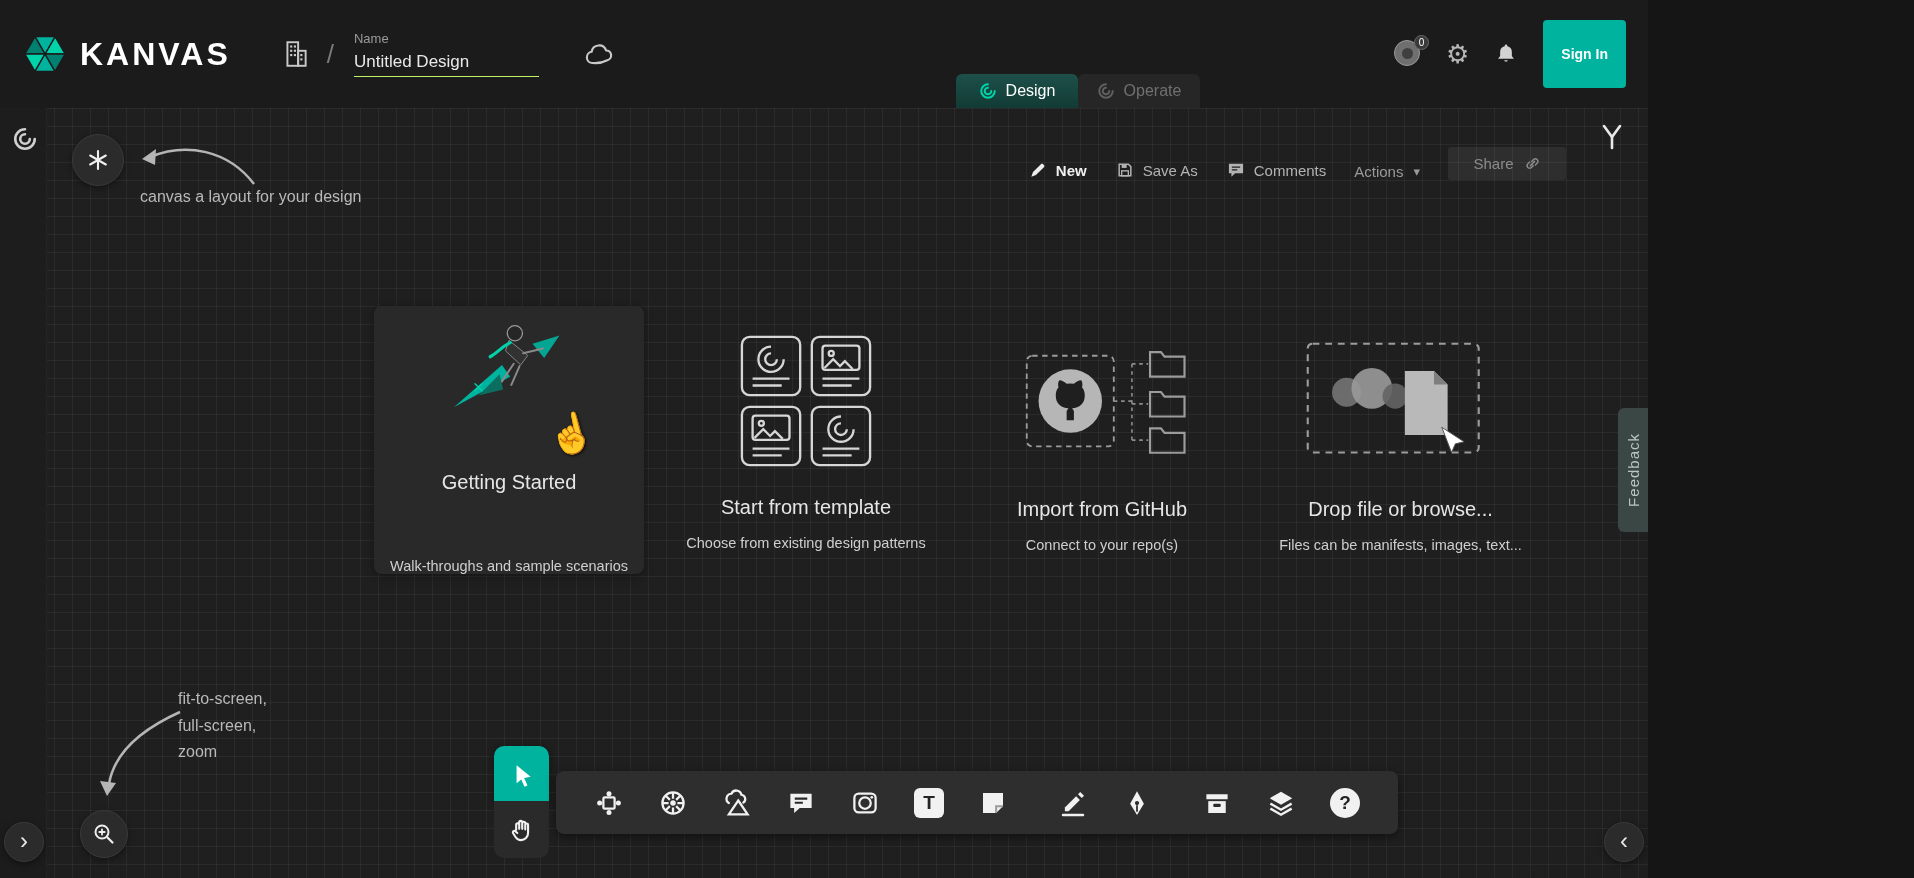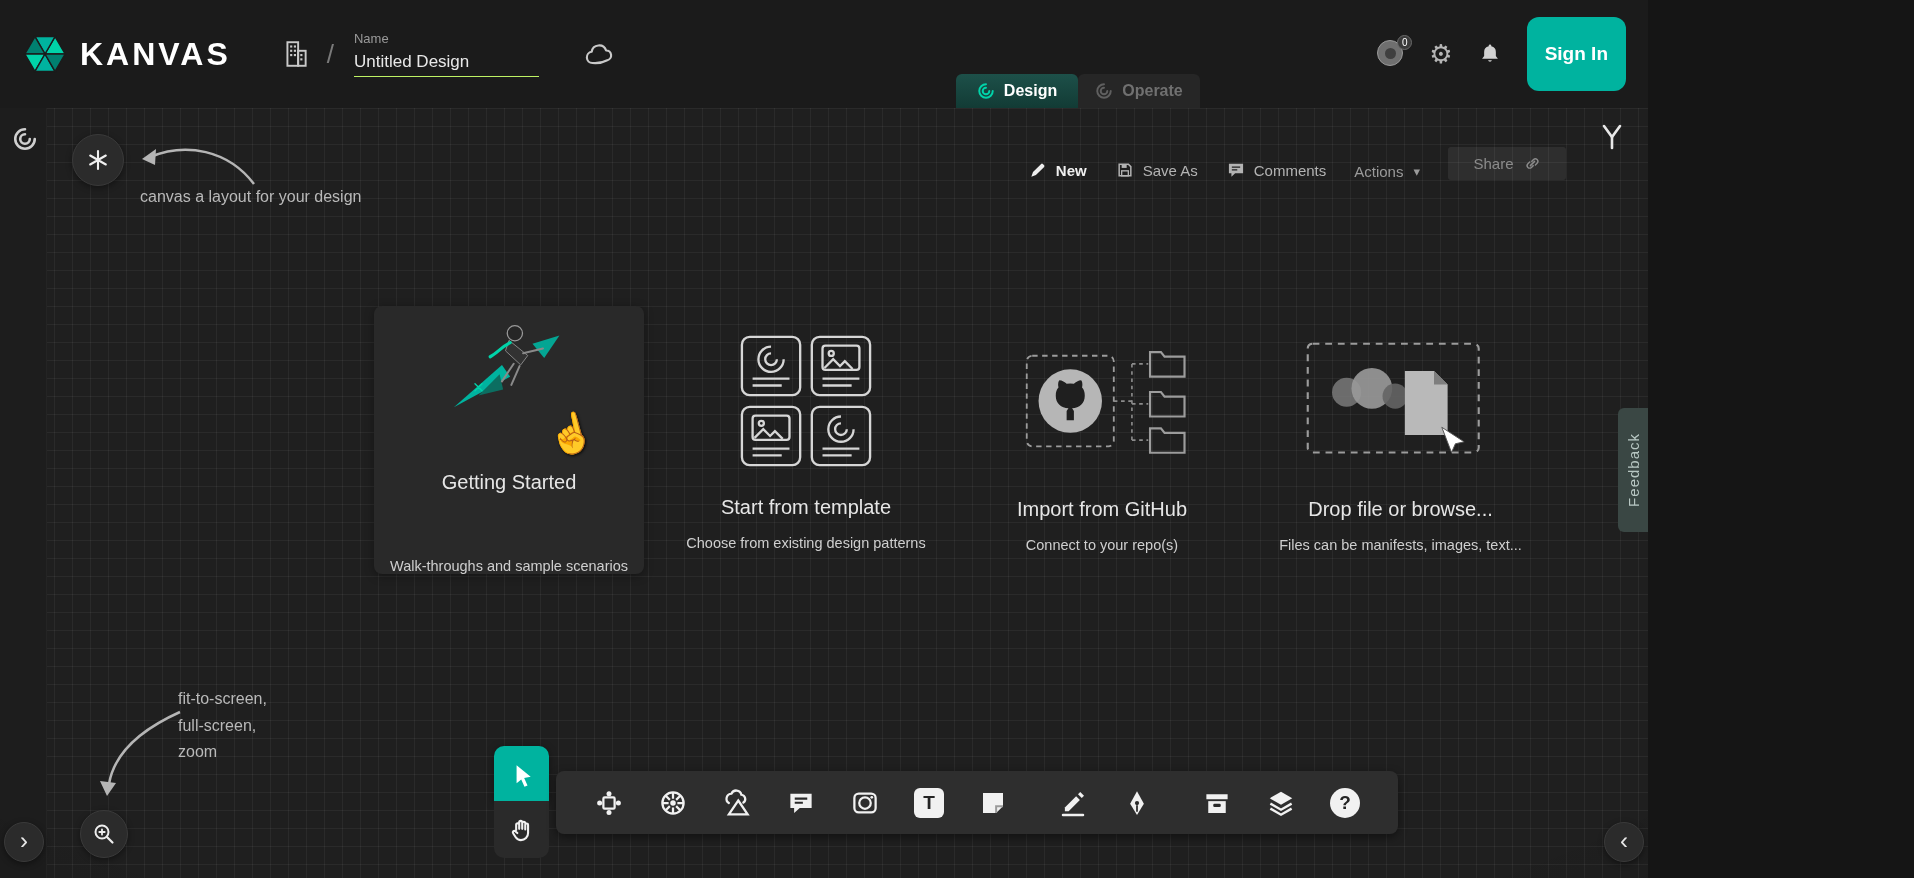--- a/index.html
+++ b/index.html
@@ -23,27 +23,27 @@
   .tb-right{display:flex;align-items:center;gap:24px;}
   .credits{position:relative;width:28px;height:28px;cursor:pointer;}
   .credits .coin{width:26px;height:26px;border-radius:50%;background:#6f6f6f;border:1px solid #9a9a9a;
     box-sizing:border-box;display:flex;align-items:center;justify-content:center;}
   .credits .coin-inner{width:11px;height:11px;border-radius:50%;background:#3f3f3f;}
   .credits .badge{position:absolute;top:-5px;right:-7px;min-width:15px;height:15px;border-radius:8px;
     background:#3a3a3a;border:1px solid #6a6a6a;color:#fff;font-size:10px;display:flex;
     align-items:center;justify-content:center;padding:0 2px;box-sizing:border-box;}
   .gear{color:#b5b5b5;font-size:26px;cursor:pointer;line-height:1;}
   .bell{cursor:pointer;}
-  .signin{background:#00B39F;color:#fff;border:none;border-radius:12px;font-size:19px;font-weight:700;
+  .signin{background:#00B39F;color:#fff;border:none;border-radius:4px;font-size:14px;font-weight:700;
     padding:26px 18px;cursor:pointer;font-family:"Liberation Sans",sans-serif;}
 
   
   .tabs{position:absolute;top:74px;left:956px;display:flex;z-index:7;}
   .tab{width:122px;height:34px;display:flex;align-items:center;justify-content:center;gap:9px;
-    font-size:16px;border-radius:6px 6px 0 0;cursor:pointer;box-sizing:border-box;font-weight:bold;}
+    font-size:16px;border-radius:6px 6px 0 0;cursor:pointer;box-sizing:border-box;}
   .tab-design{background:linear-gradient(180deg,#1d5049,#123b35);color:#fff;}
   .tab-operate{background:#262626;color:#707070;}
 
   
   #canvas{position:absolute;top:108px;left:0;right:0;bottom:0;background-color:#1f1f1f;
     background-image:linear-gradient(rgba(255,255,255,0.05) 1px,transparent 1px),
       linear-gradient(90deg,rgba(255,255,255,0.05) 1px,transparent 1px);
     background-size:18px 18px;}
   #canvas::after{content:"";position:absolute;inset:0;pointer-events:none;z-index:4;
     background:radial-gradient(120% 120% at 50% 45%,rgba(0,0,0,0) 55%,rgba(0,0,0,0.33) 100%);}

